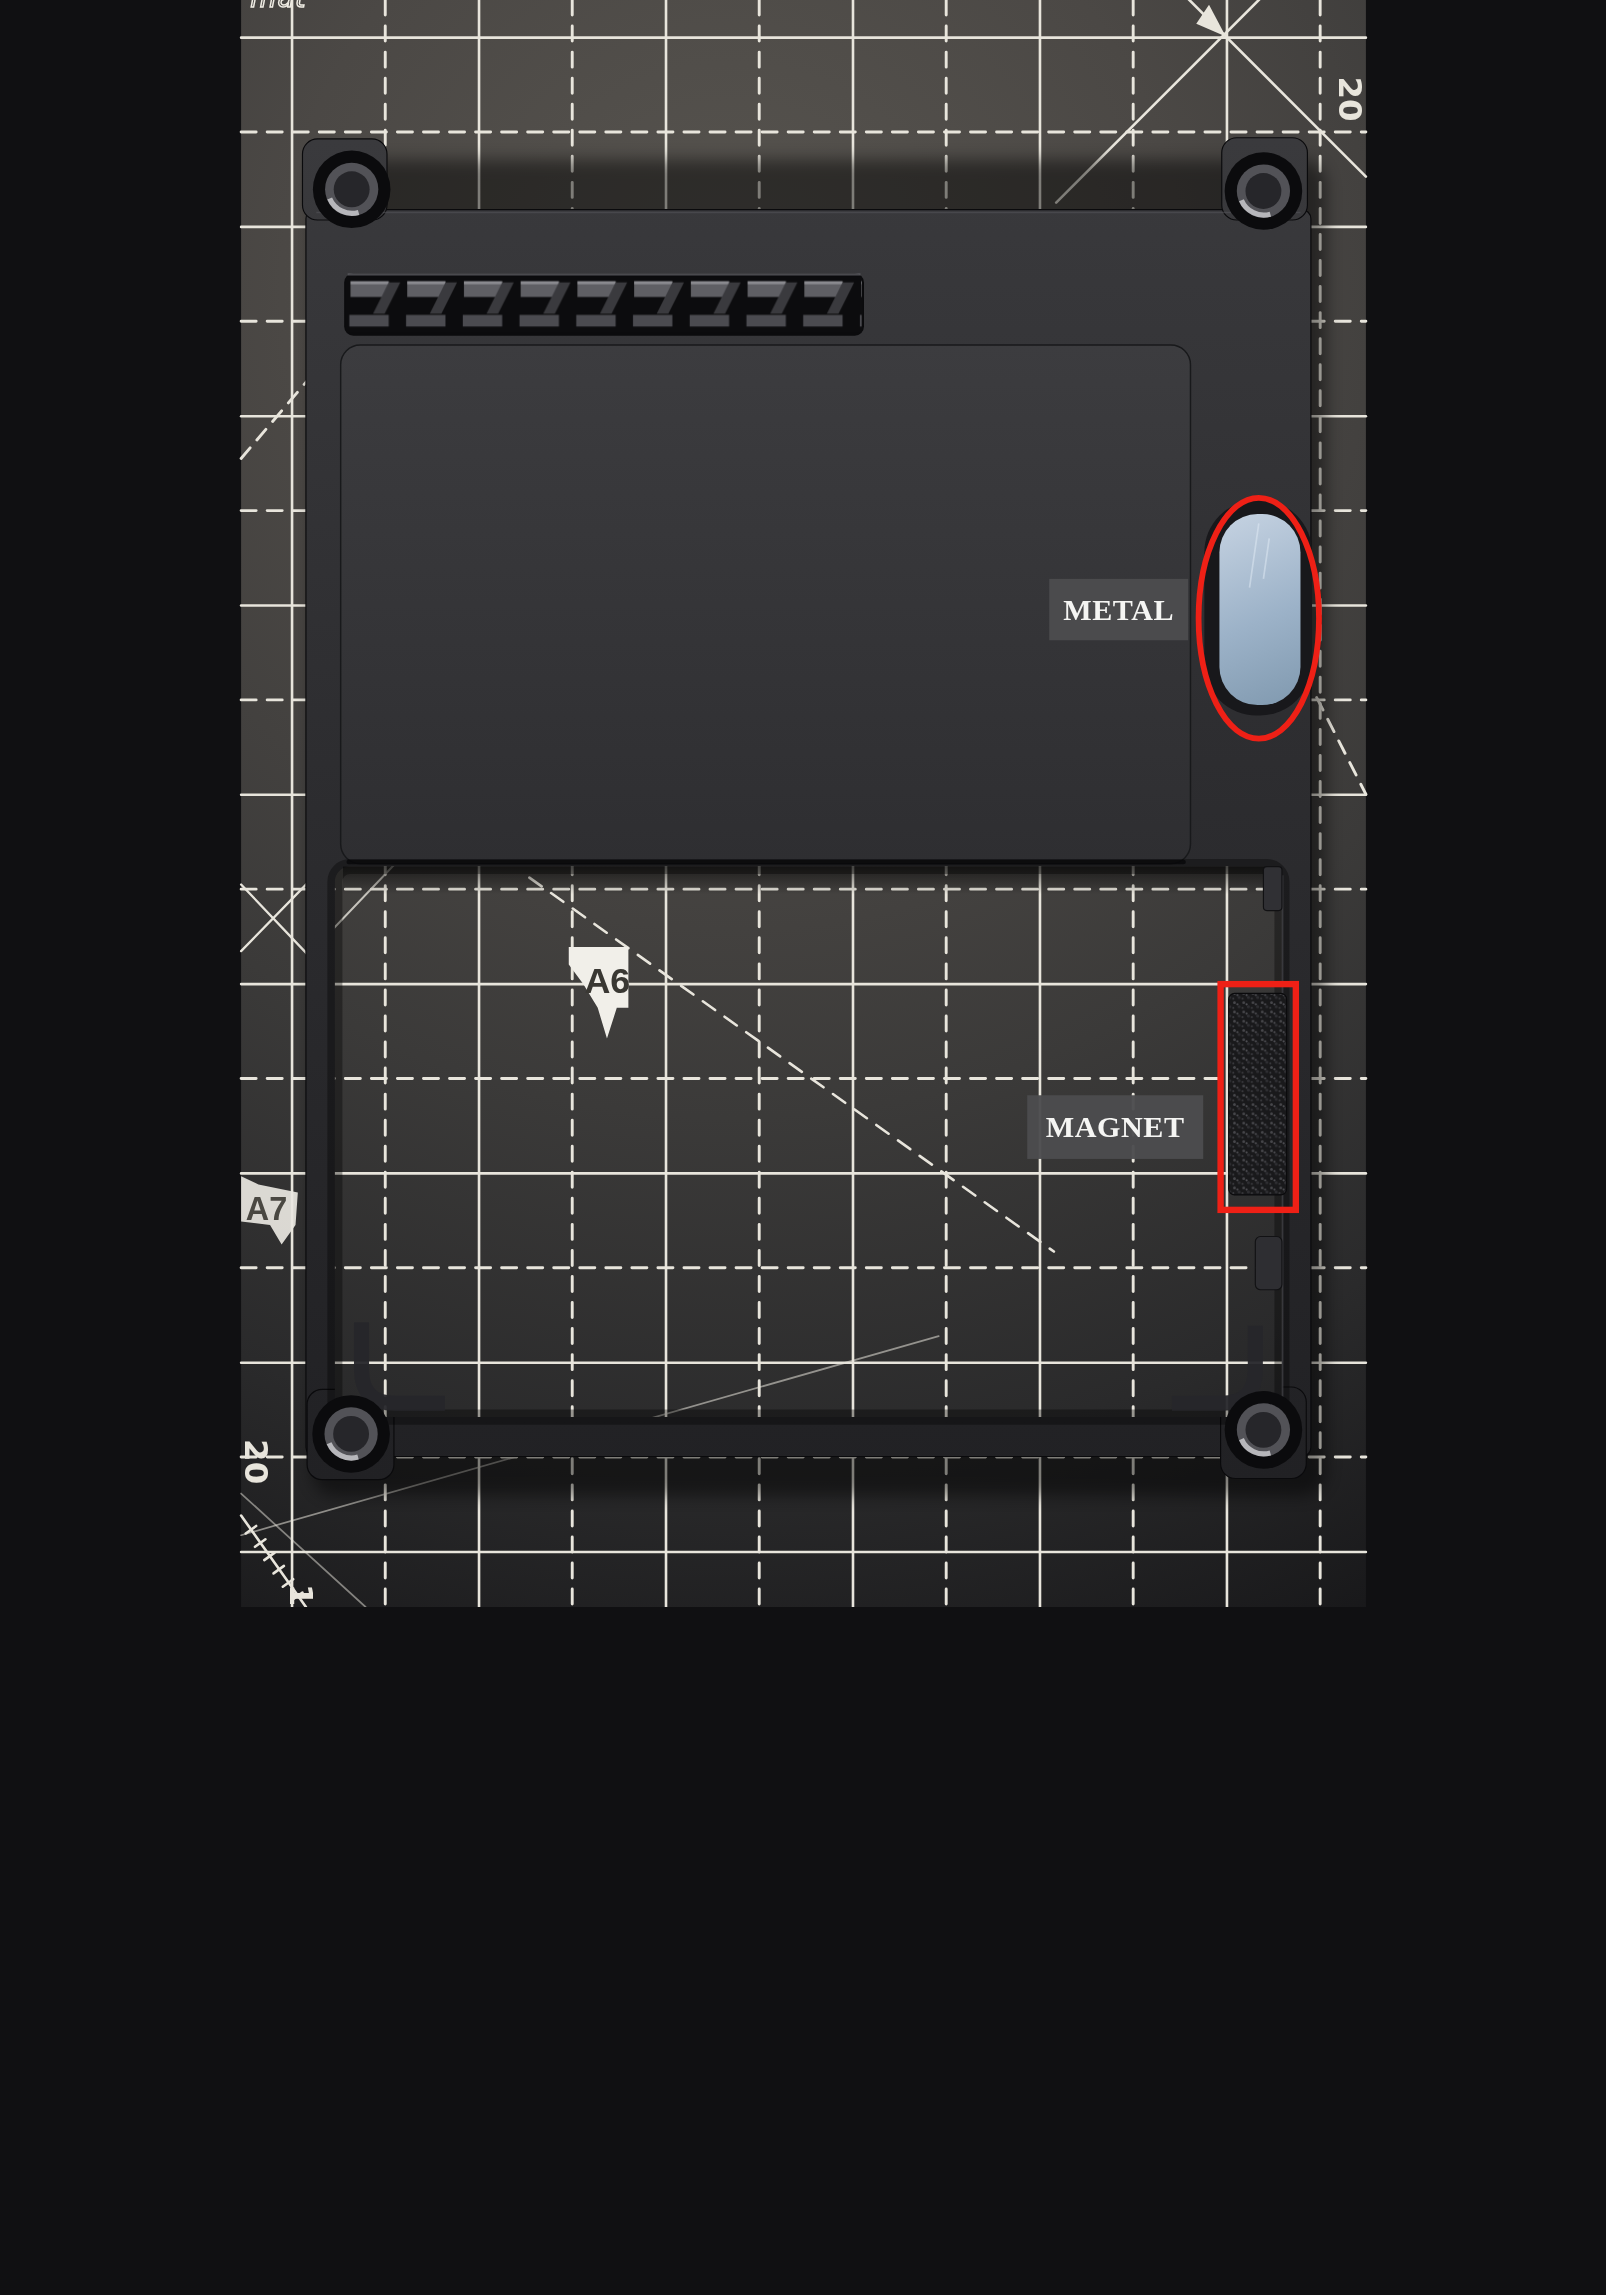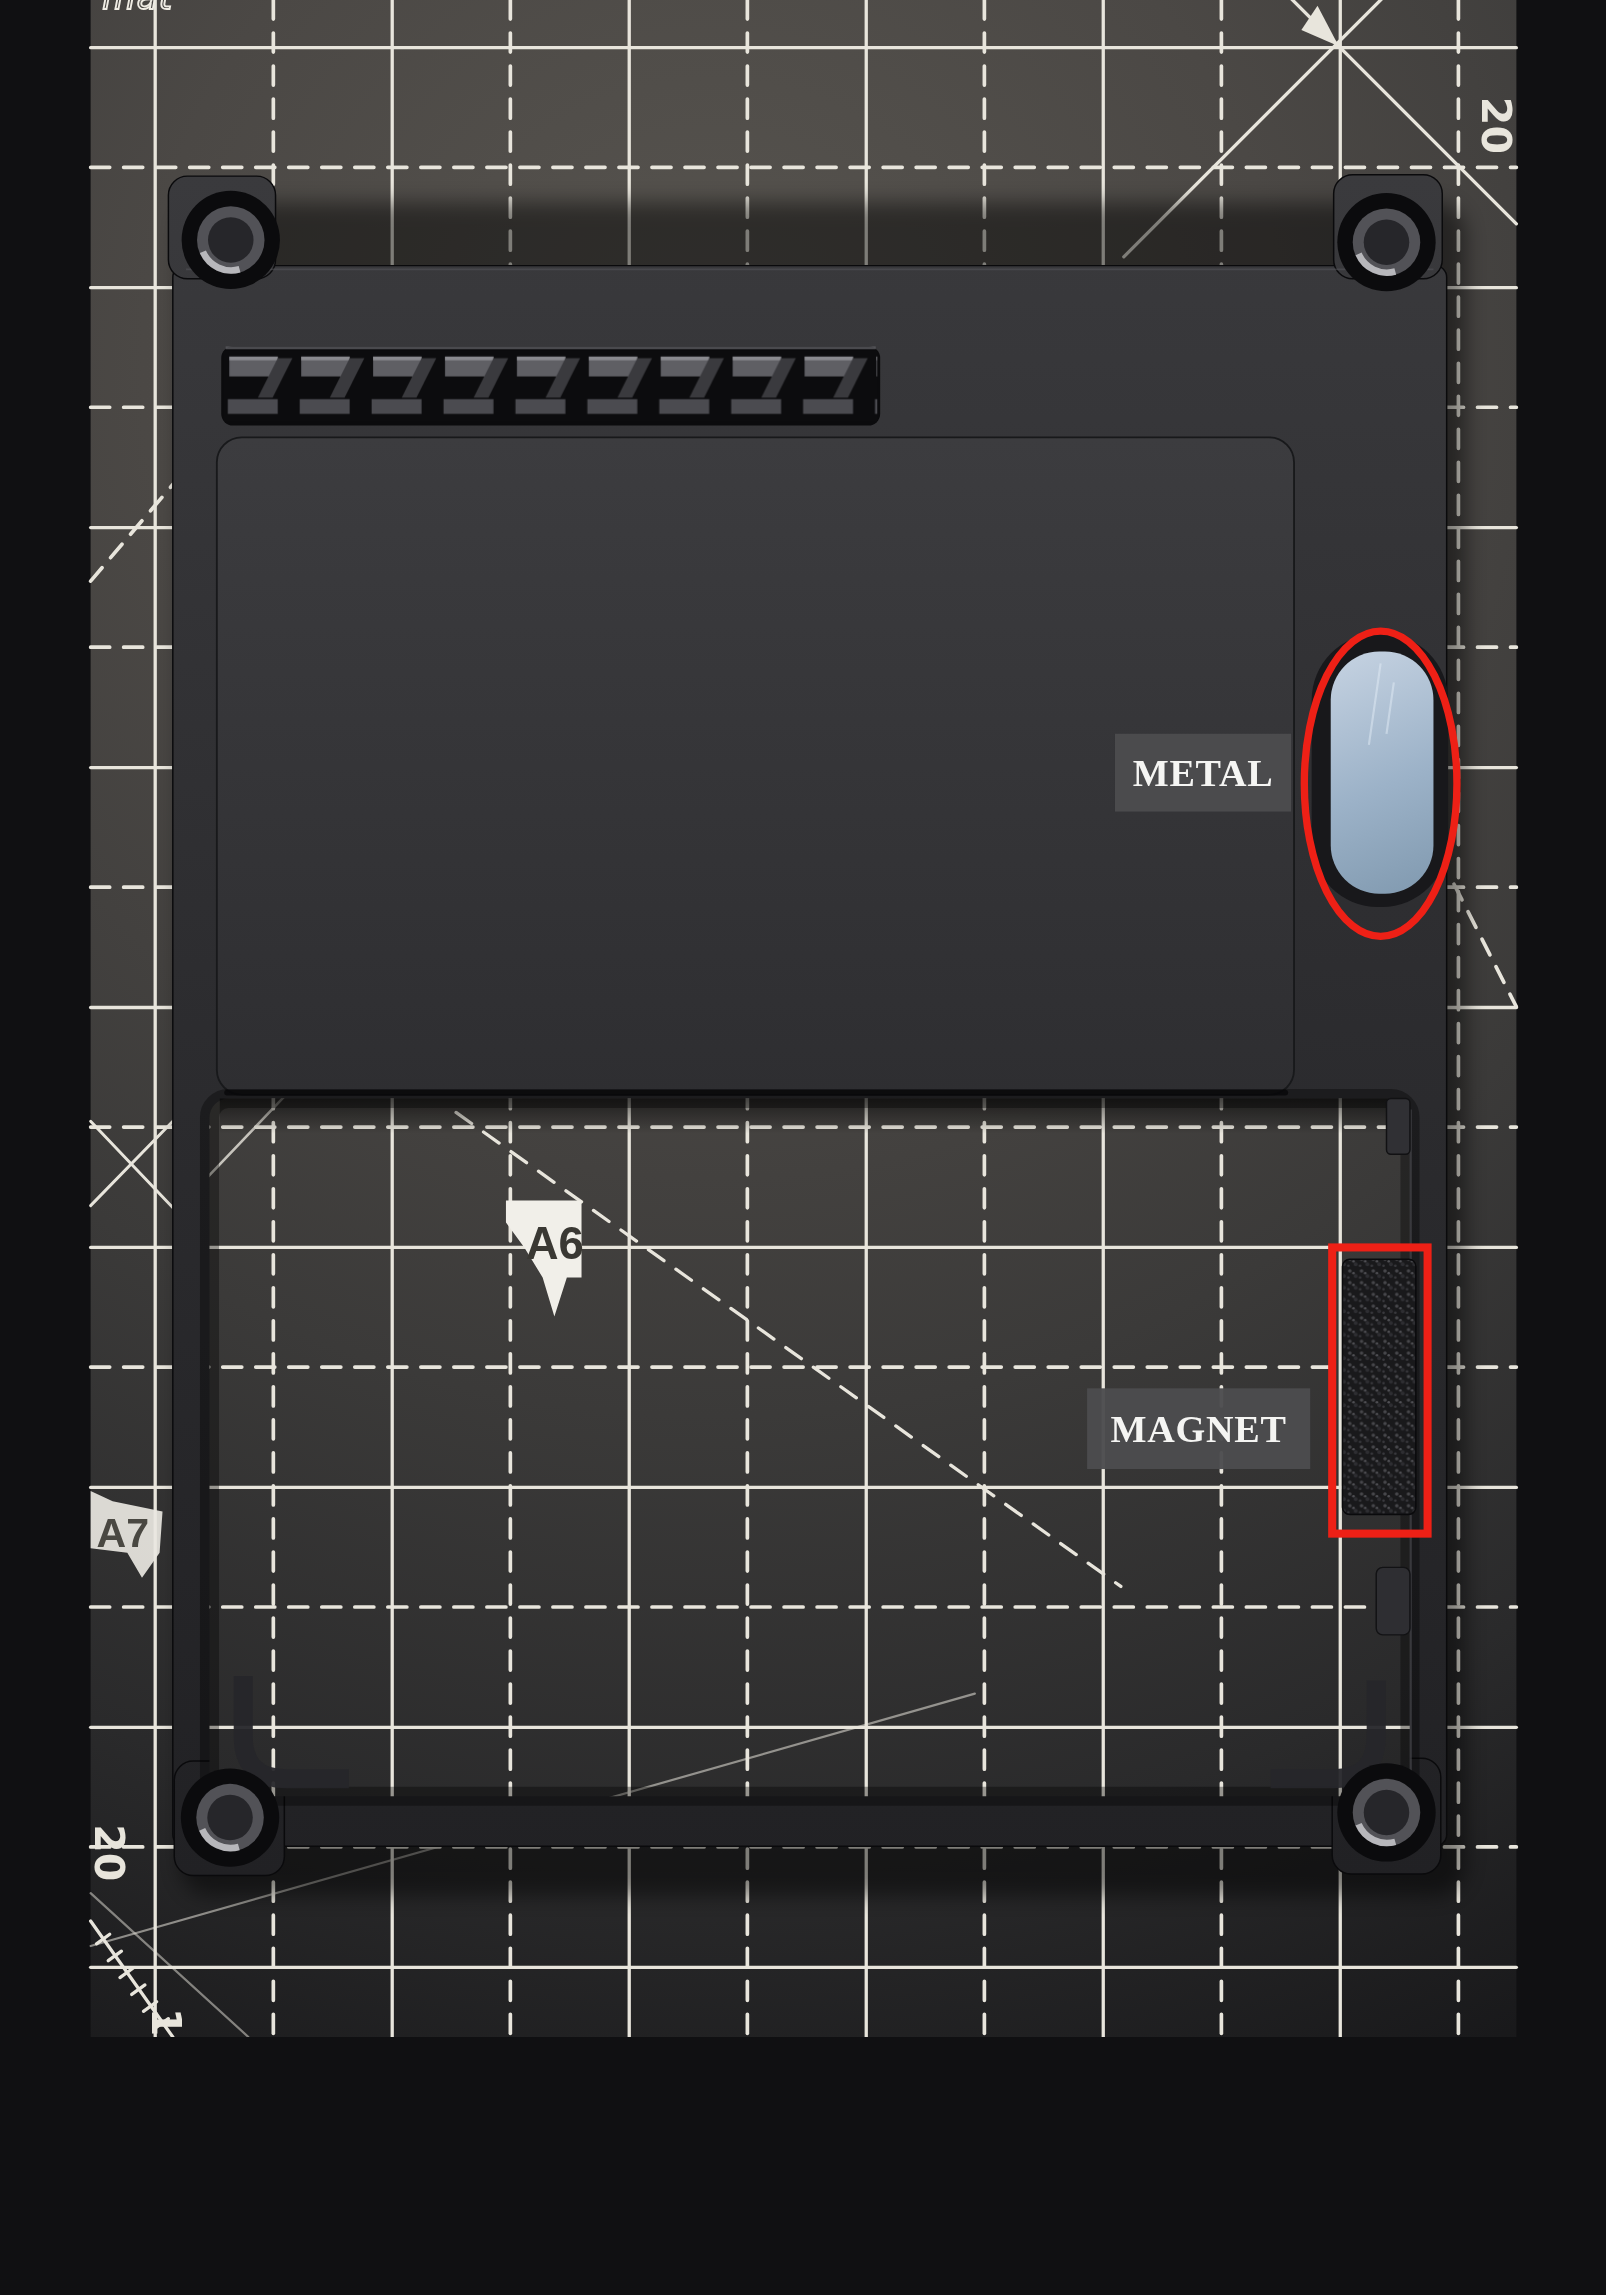--- a/index.html
+++ b/index.html
@@ -1,16 +1,16 @@
 <!DOCTYPE html>
 <html style="font-size:13.2px"><head>
 <meta charset="utf-8">
 <style>
   html,body{margin:0;padding:0;background:#101012;}
-  #stage{position:relative;width:1607px;height:2037px;overflow:hidden;
+  #stage{position:relative;width:1607px;height:1607px;overflow:hidden;
          font-family:"DejaVu Sans",sans-serif;}
   svg{display:block;width:100%;height:100%;}
   .ann-label-text{font-family:"Liberation Serif","DejaVu Serif",serif;font-weight:bold;letter-spacing:1px;}
   .mat-num{font-family:"DejaVu Sans",sans-serif;font-weight:bold;}
   .flag-text{font-family:"Liberation Sans","DejaVu Sans",sans-serif;font-weight:600;}
 </style>
 </head>
 <body>
 
 <div id="stage">

